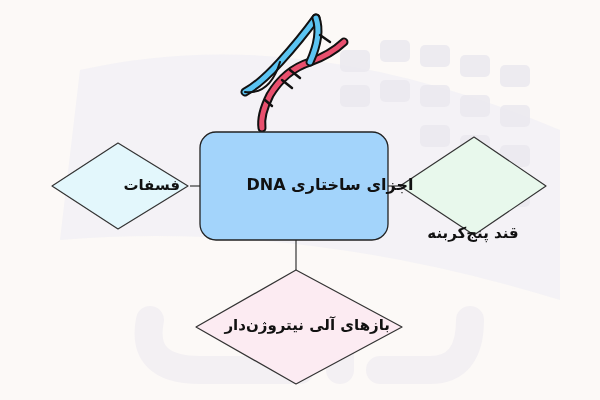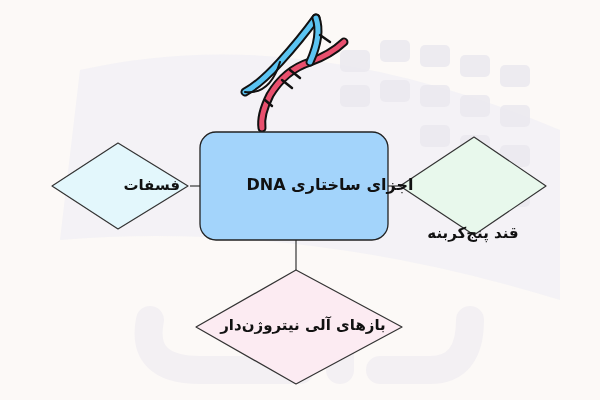--- a/index.html
+++ b/index.html
@@ -64,13 +64,13 @@
   <path d="M118 143 L188 186 L118 229 L52 186 Z" fill="#e3f7fc" stroke="#333" stroke-width="1.2" stroke-linejoin="round"></path>
 
   <path d="M474 137 L546 186 L474 235 L400 186 Z" fill="#e8f8ec" stroke="#333" stroke-width="1.2" stroke-linejoin="round"></path>
 
   <path d="M296 270 L402 327 L296 384 L196 327 Z" fill="#fcebf2" stroke="#333" stroke-width="1.2" stroke-linejoin="round"></path>
 </svg>
 
 <div class="node-text" style="left:200px;top:175px;width:188px;font-size:16px;margin-left:36px;">اجزای ساختاری DNA</div>
 <div class="node-text" style="left:60px;top:176px;width:120px;font-size:15px;text-align:right;">فسفات</div>
 <div class="node-text" style="left:405px;top:176px;width:136px;font-size:15px;margin-top:48px;">قند پنج‌کربنه</div>
-<div class="node-text" style="left:204px;top:316px;width:198px;font-size:15px;">بازهای آلی نیتروژن‌دار</div>
+<div class="node-text" style="left:192px;top:316px;width:198px;font-size:15px;text-align:right;">بازهای آلی نیتروژن‌دار</div>
 
 </body></html>

